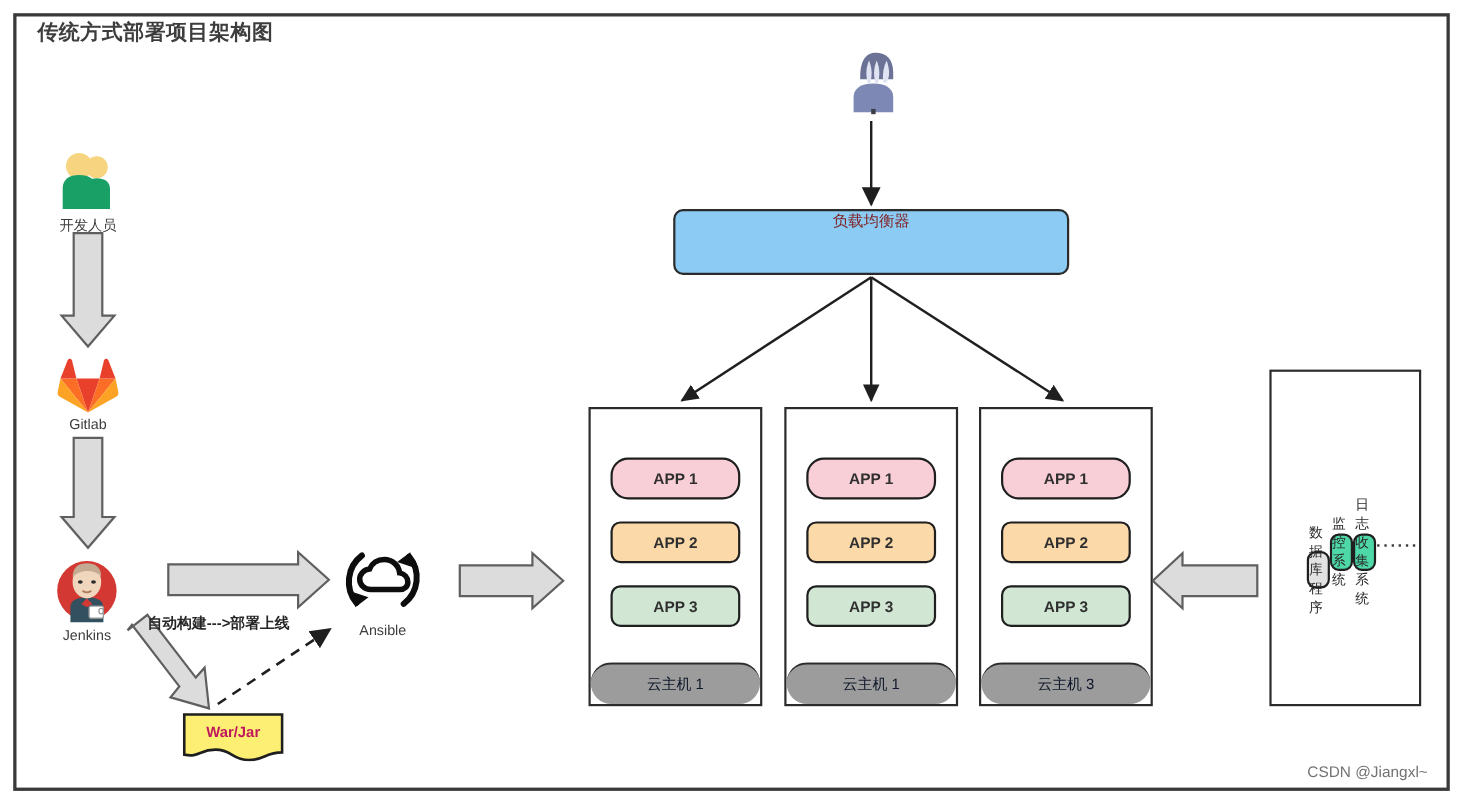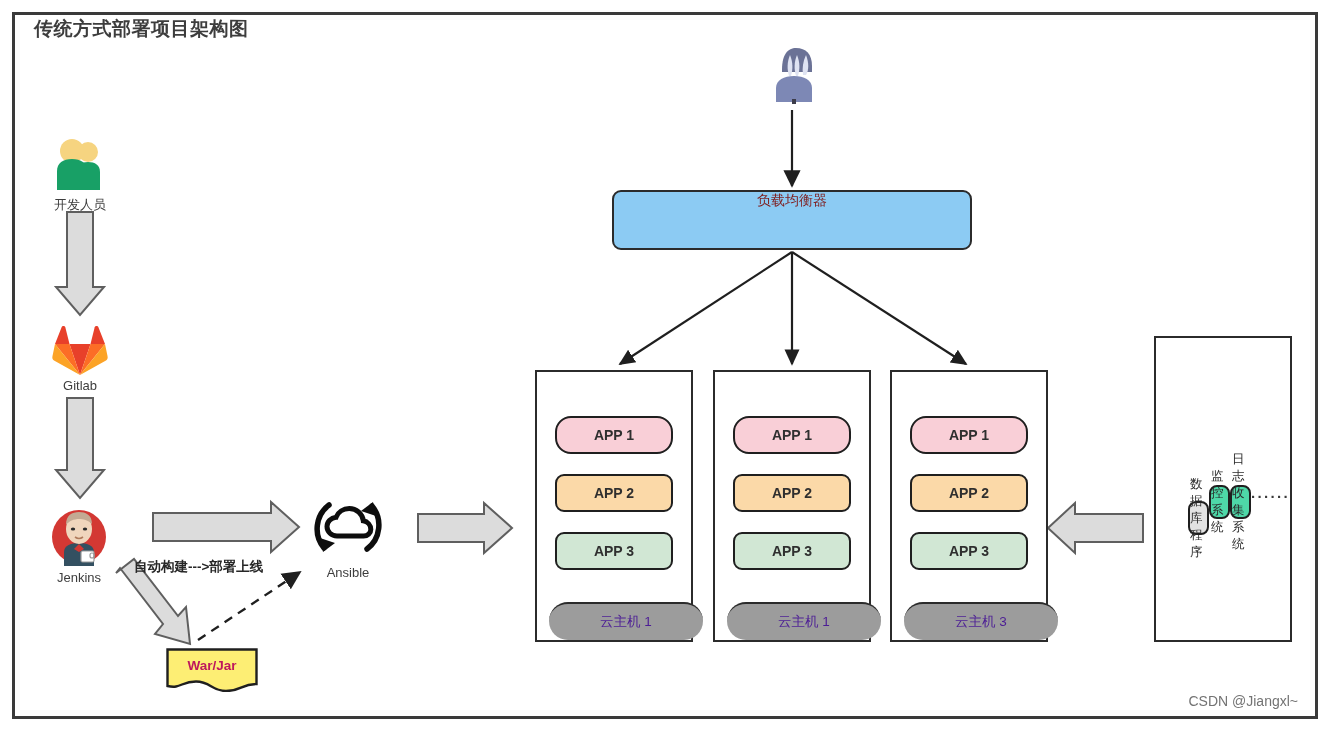--- a/index.html
+++ b/index.html
@@ -139,32 +139,32 @@
     font-size: 14px;
     font-weight: bold;
     color: #2f2f2f;
     box-sizing: border-box;
   }
   .app-gap-top { margin-top: 44px; border-radius: 16px; }
   .app-gap     { margin-top: 20px; }
 
   .host-footer {
     position: absolute;
-    left: 12px;
+    left: 0;
     bottom: 0;
     width: 100%;
     height: 38px;
     background: #9c9c9c;
     border-top: 2.5px solid #2b2b2b;
     box-sizing: border-box;
     display: flex;
     align-items: center;
     justify-content: center;
     font-size: 13.5px;
-    color: #4c1d95;
+    color: #0f172a;
     border-radius: 19px;
   }
 
   
   #services-panel {
     left: 1154px;
     top: 336px;
     width: 138px;
     height: 306px;
     border: 2.5px solid #2b2b2b;

